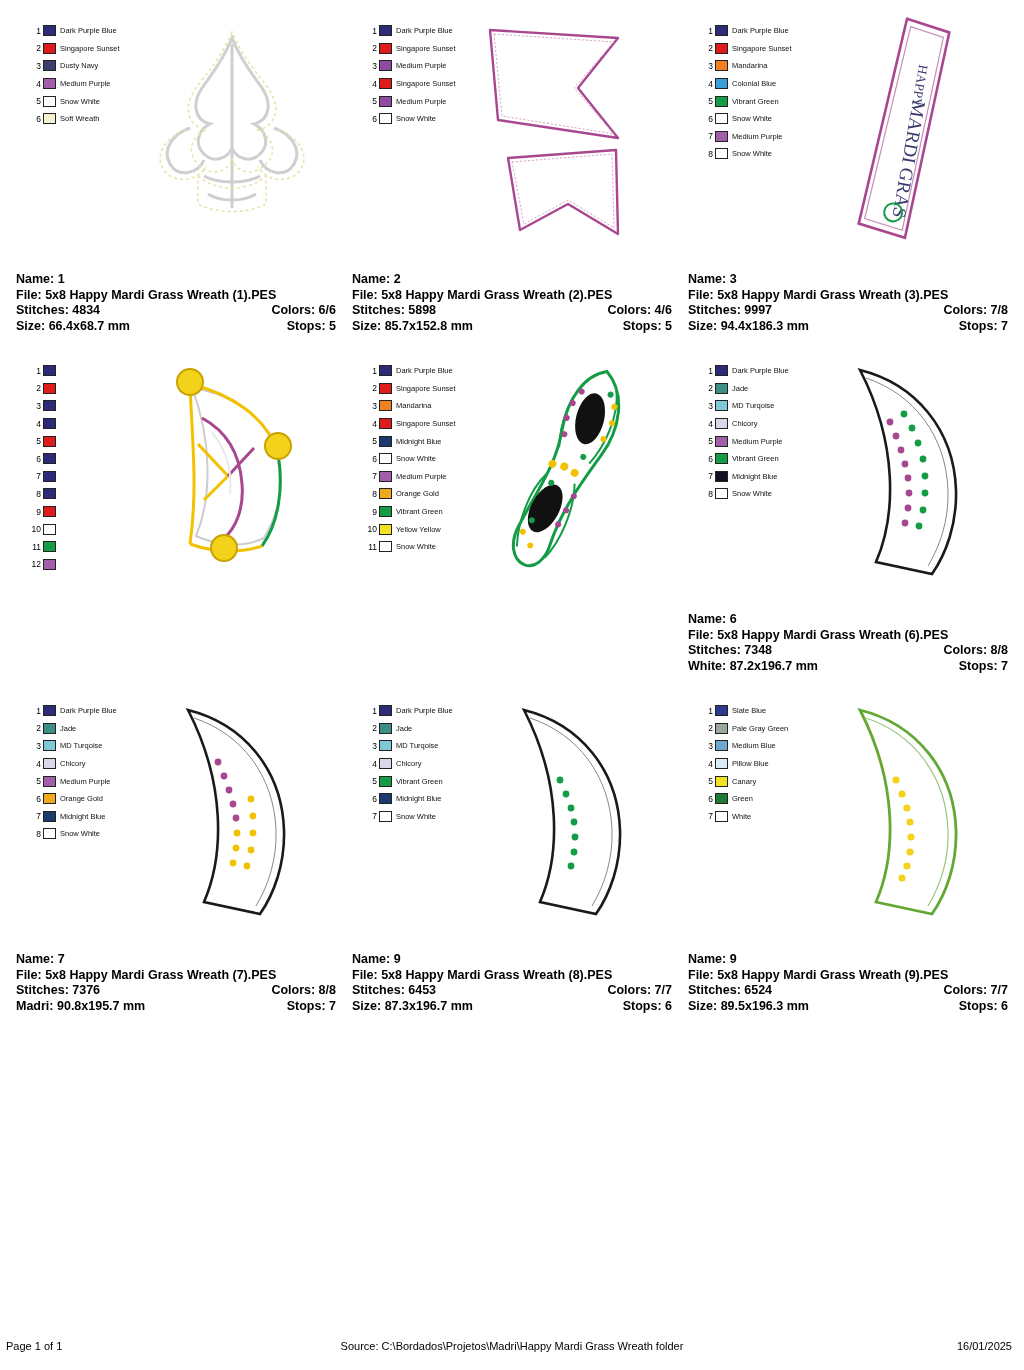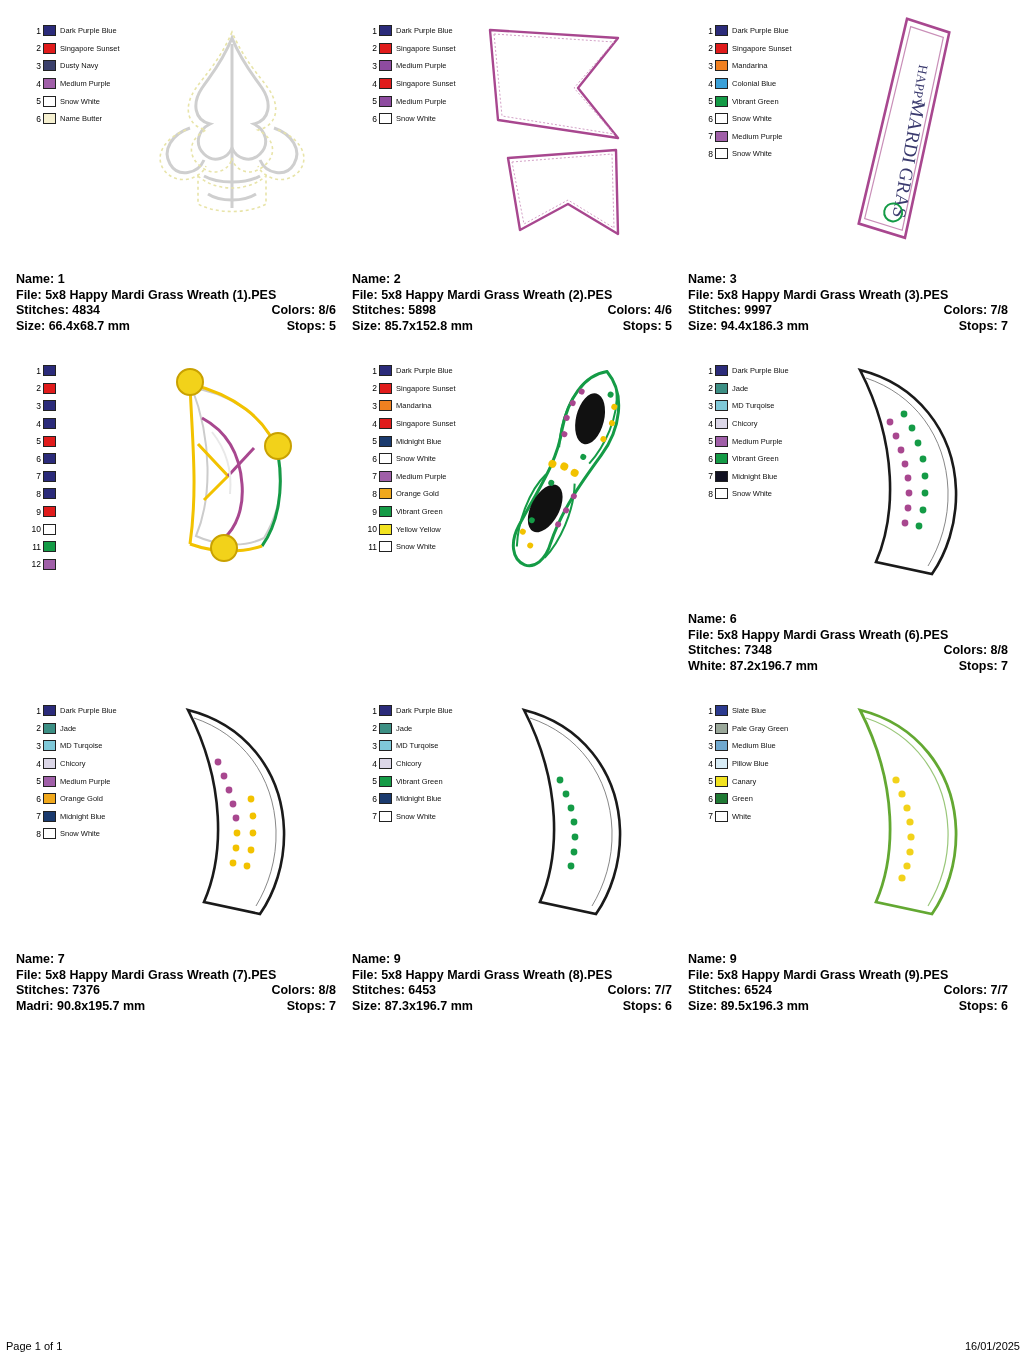--- a/index.html
+++ b/index.html
@@ -23,21 +23,21 @@
   .lsw{width:13px;height:11px;border:1px solid #222;box-sizing:border-box;}
   .llab{font-size:7.5px;line-height:9px;padding-left:4px;color:#111;white-space:nowrap;}
   .legend-cols{display:flex;gap:6px;}
   .info{position:absolute;left:8px;right:8px;bottom:14px;font-size:12.5px;font-weight:bold;line-height:15.5px;}
   .info .line{display:flex;justify-content:space-between;white-space:nowrap;}
   .info .solo{display:block;}
   .art{position:absolute;right:4px;top:0;width:200px;height:240px;}
   .footer{position:absolute;left:0;right:0;bottom:10px;height:20px;font-size:11px;}
   .footer .fl{position:absolute;left:6px;top:0;}
   .footer .fc{position:absolute;left:0;right:0;top:0;text-align:center;}
-  .footer .fr{position:absolute;right:4px;top:0;margin-left:19px;}
+  .footer .fr{position:absolute;right:12px;top:0;margin-left:19px;}
   svg{display:block;}
 </style>
 </head>
 <body>
 
 <div class="page">
 
   <div class="grid">
 
     <div class="cell">
@@ -64,21 +64,21 @@
               <span class="llab">Medium Purple</span>
             </div>
           <div class="lrow">
               <span class="lnum">5</span>
               <span class="lsw" style="background:#ffffff"></span>
               <span class="llab">Snow White</span>
             </div>
           <div class="lrow">
               <span class="lnum">6</span>
               <span class="lsw" style="background:#f5f0d0"></span>
-              <span class="llab">Name Butter</span>
+              <span class="llab">Soft Wreath</span>
             </div>
         </div>
         <div class="art">
           <svg viewBox="0 0 200 240" width="200" height="240">
             <g fill="none" stroke="#cfcfcf" stroke-width="3">
               <path d="M100 30 C90 55 78 68 70 80 C60 95 62 112 78 116 C66 122 62 136 72 146 C82 156 96 150 100 140 C104 150 118 156 128 146 C138 136 134 122 122 116 C138 112 140 95 130 80 C122 68 110 55 100 30 Z"></path>
               <path d="M100 36 L100 200"></path>
               <path d="M58 120 C40 126 30 142 38 156 C46 170 66 166 72 152"></path>
               <path d="M142 120 C160 126 170 142 162 156 C154 170 134 166 128 152"></path>
               <path d="M72 168 C86 176 114 176 128 168"></path>
@@ -91,21 +91,21 @@
               <path d="M66 168 C84 184 116 184 134 168 L134 196 C116 206 84 206 66 196 Z"></path>
             </g>
           </svg>
         </div>
       </div>
       <div class="info">
         <div class="solo">Name: 1</div>
         <div class="solo">File: 5x8 Happy Mardi Grass Wreath (1).PES</div>
         <div class="line">
             <span>Stitches: 4834</span>
-            <span>Colors: 8/6</span>
+            <span>Colors: 6/6</span>
           </div>
         <div class="line">
             <span>Size: 66.4x68.7 mm</span>
             <span>Stops: 5</span>
           </div>
       </div>
     </div>
 
     <div class="cell">
       <div class="art-area">
@@ -718,16 +718,17 @@
             <span>Size: 89.5x196.3 mm</span>
             <span>Stops: 6</span>
           </div>
       </div>
     </div>
 
   </div>
 
   <div class="footer">
     <span class="fl">Page 1 of 1</span>
+    <span class="fc">Source: C:\Bordados\Projetos\Madri\Happy Mardi Grass Wreath folder</span>
     <span class="fr">16/01/2025</span>
   </div>
 
 </div>
 
 </body></html>

